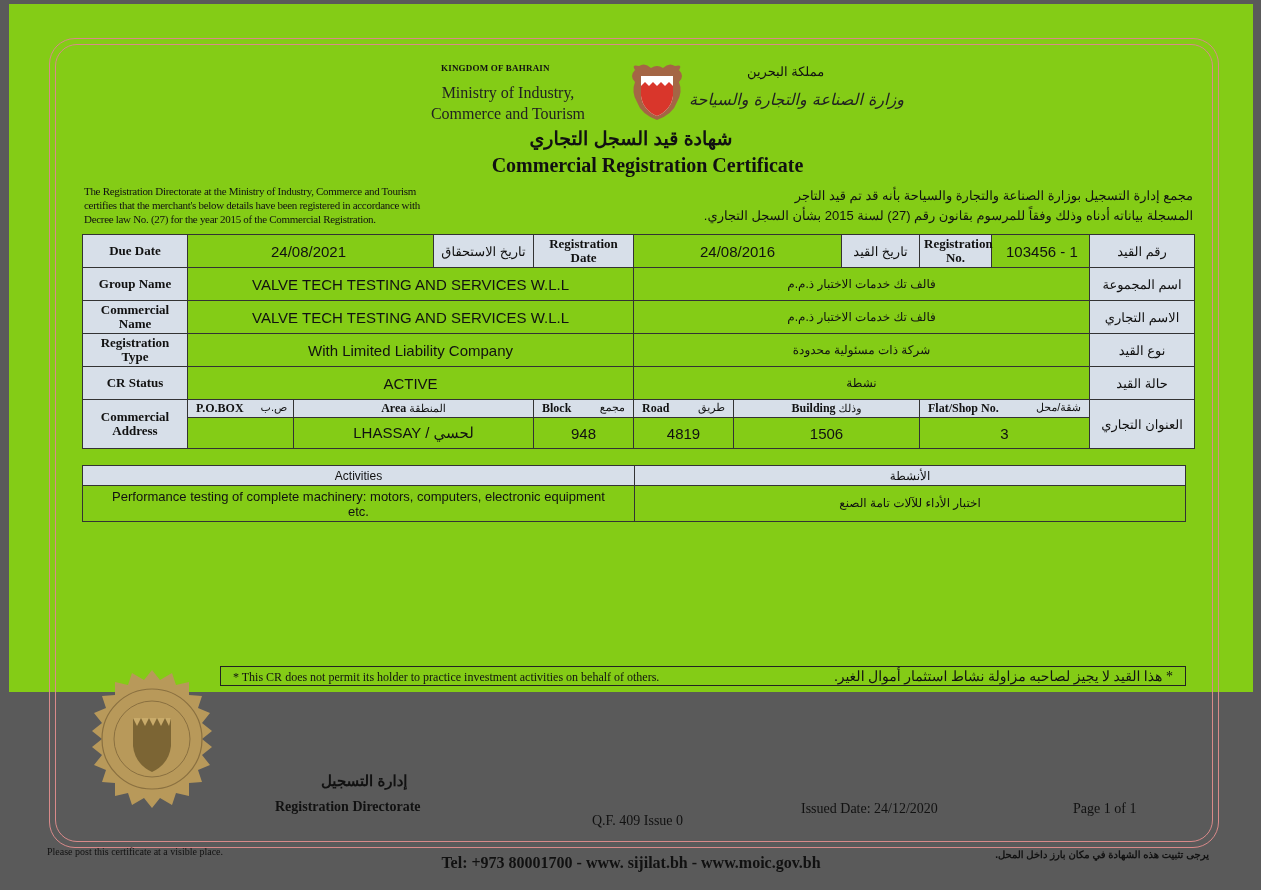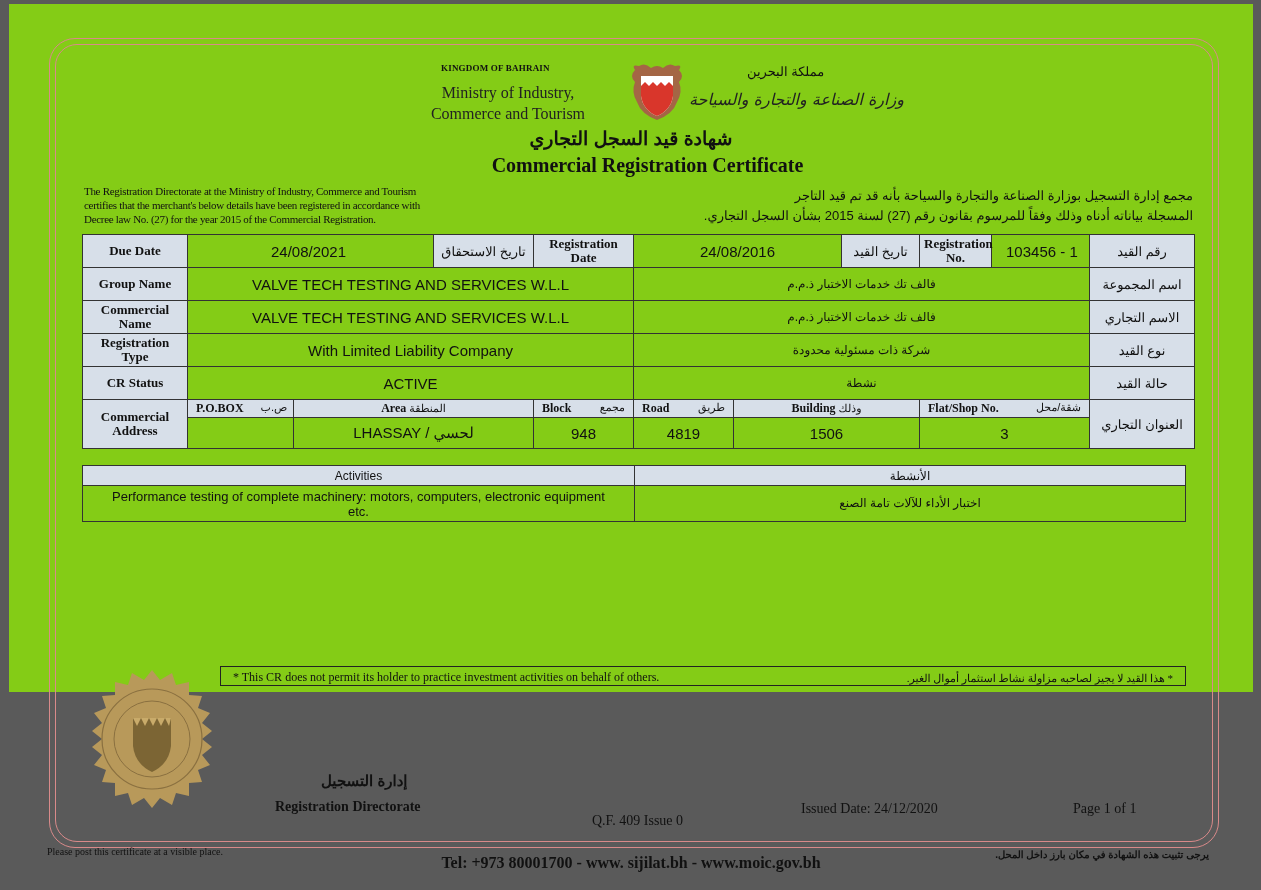--- a/index.html
+++ b/index.html
@@ -34,21 +34,21 @@
   .sub-inner .arp { font-weight: normal; font-family: "Liberation Sans", sans-serif; font-size: 11px; direction: rtl; margin-left: 7px; }
 
   table.act { position: absolute; left: 73px; top: 461px; width: 1104px; border-collapse: collapse; table-layout: fixed; }
   table.act td { border: 1.5px solid #333; text-align: center; font-size: 13px; }
   table.act td.hd { background: #d7dfe9; height: 20px; font-weight: normal; font-size: 12px; }
   table.act td.hd-ar { background: #d7dfe9; height: 20px; direction: rtl; font-size: 12px; }
   table.act td.val { height: 36px; line-height: 15px; padding: 2px 24px; }
   table.act td.val-ar { direction: rtl; font-size: 12px; }
 
   .notice { left: 211px; top: 662px; width: 966px; height: 20px; border: 1.5px solid #222; font-size: 12px; display: flex; justify-content: space-between; align-items: flex-end; padding: 0 12px; }
-  .notice .ar { direction: rtl; font-size: 11px; margin-top: 40px; }
+  .notice .ar { direction: rtl; font-size: 14px; margin-top: 40px; }
 
   .seal { left: 72px; top: 664px; width: 142px; height: 142px; }
   .dir-ar { left: 312px; top: 768px; font-size: 15px; direction: rtl; font-weight: bold; }
   .dir-en { left: 266px; top: 795px; font-size: 14px; font-weight: bold; }
   .qf { left: 583px; top: 809px; font-size: 14px; }
   .issued { left: 792px; top: 797px; font-size: 14px; }
   .pageno { left: 1064px; top: 797px; font-size: 14px; }
 
   .post-en { left: 38px; top: 842px; font-size: 10px; }
   .contact { left: 0; width: 1244px; top: 850px; text-align: center; font-size: 16px; font-weight: bold; }

